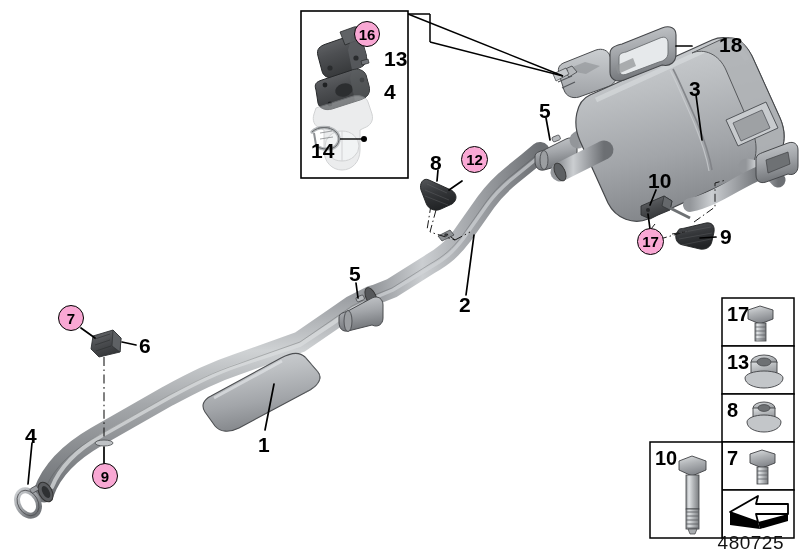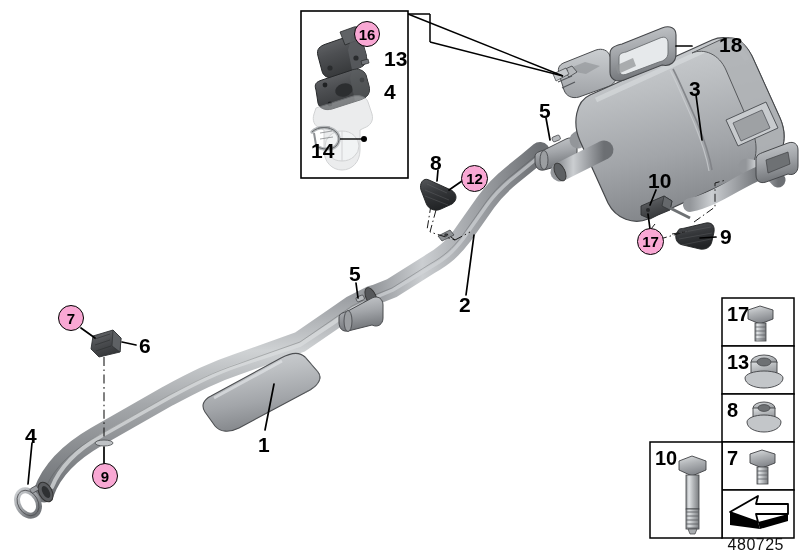--- a/index.html
+++ b/index.html
@@ -9,21 +9,21 @@
   svg#art{position:absolute;left:0;top:0;width:800px;height:560px;}
   .lbl{position:absolute;font-family:"Liberation Sans",sans-serif;
        font-weight:bold;color:#000;line-height:1;user-select:none;}
   .lbl-num{font-size:21px;}
   .circ{position:absolute;border:1.6px solid #000;border-radius:50%;
         background:#f9a8d4;display:flex;align-items:center;justify-content:center;
         font-family:"Liberation Sans",sans-serif;font-weight:bold;
         font-size:15px;color:#000;}
   .legnum{position:absolute;font-family:"Liberation Sans",sans-serif;
           font-weight:bold;font-size:20px;color:#000;}
-  #diagid{position:absolute;right:16px;bottom:6px;font-size:16px;
+  #diagid{position:absolute;right:16px;bottom:6px;font-size:19px;
           font-family:"Liberation Sans",sans-serif;color:#111;letter-spacing:.5px;}
 </style>
 </head>
 <body>
 
 <div id="stage">
 
 <svg id="art" viewBox="0 0 800 560">
   <defs>
     <linearGradient id="gPipe" x1="0" y1="0" x2="0" y2="1">
@@ -383,21 +383,21 @@
 <div class="lbl lbl-num" style="left:430px;top:152px;">8</div>
 <div class="lbl lbl-num" style="left:648px;top:170px;">10</div>
 <div class="lbl lbl-num" style="left:720px;top:226px;">9</div>
 <div class="lbl lbl-num" style="left:384px;top:48px;">13</div>
 <div class="lbl lbl-num" style="left:311px;top:140px;">14</div>
 <div class="lbl lbl-num" style="left:384px;top:81px;">4</div>
 <div class="lbl lbl-num" style="left:692px;top:34px;margin-left:27px;">18</div>
 
 <div class="circ" style="left:58px;top:305px;width:24px;height:24px;">7</div>
 <div class="circ" style="left:92px;top:463px;width:24px;height:24px;">9</div>
-<div class="circ" style="left:461px;top:165px;width:25px;height:25px;">12</div>
+<div class="circ" style="left:461px;top:146px;width:25px;height:25px;">12</div>
 <div class="circ" style="left:637px;top:228px;width:25px;height:25px;">17</div>
 <div class="circ" style="left:354px;top:21px;width:24px;height:24px;">16</div>
 
 <div class="legnum" style="left:727px;top:303px;">17</div>
 <div class="legnum" style="left:727px;top:351px;">13</div>
 <div class="legnum" style="left:727px;top:399px;">8</div>
 <div class="legnum" style="left:727px;top:447px;">7</div>
 <div class="legnum" style="left:655px;top:447px;">10</div>
 
 <div id="diagid">480725</div>

